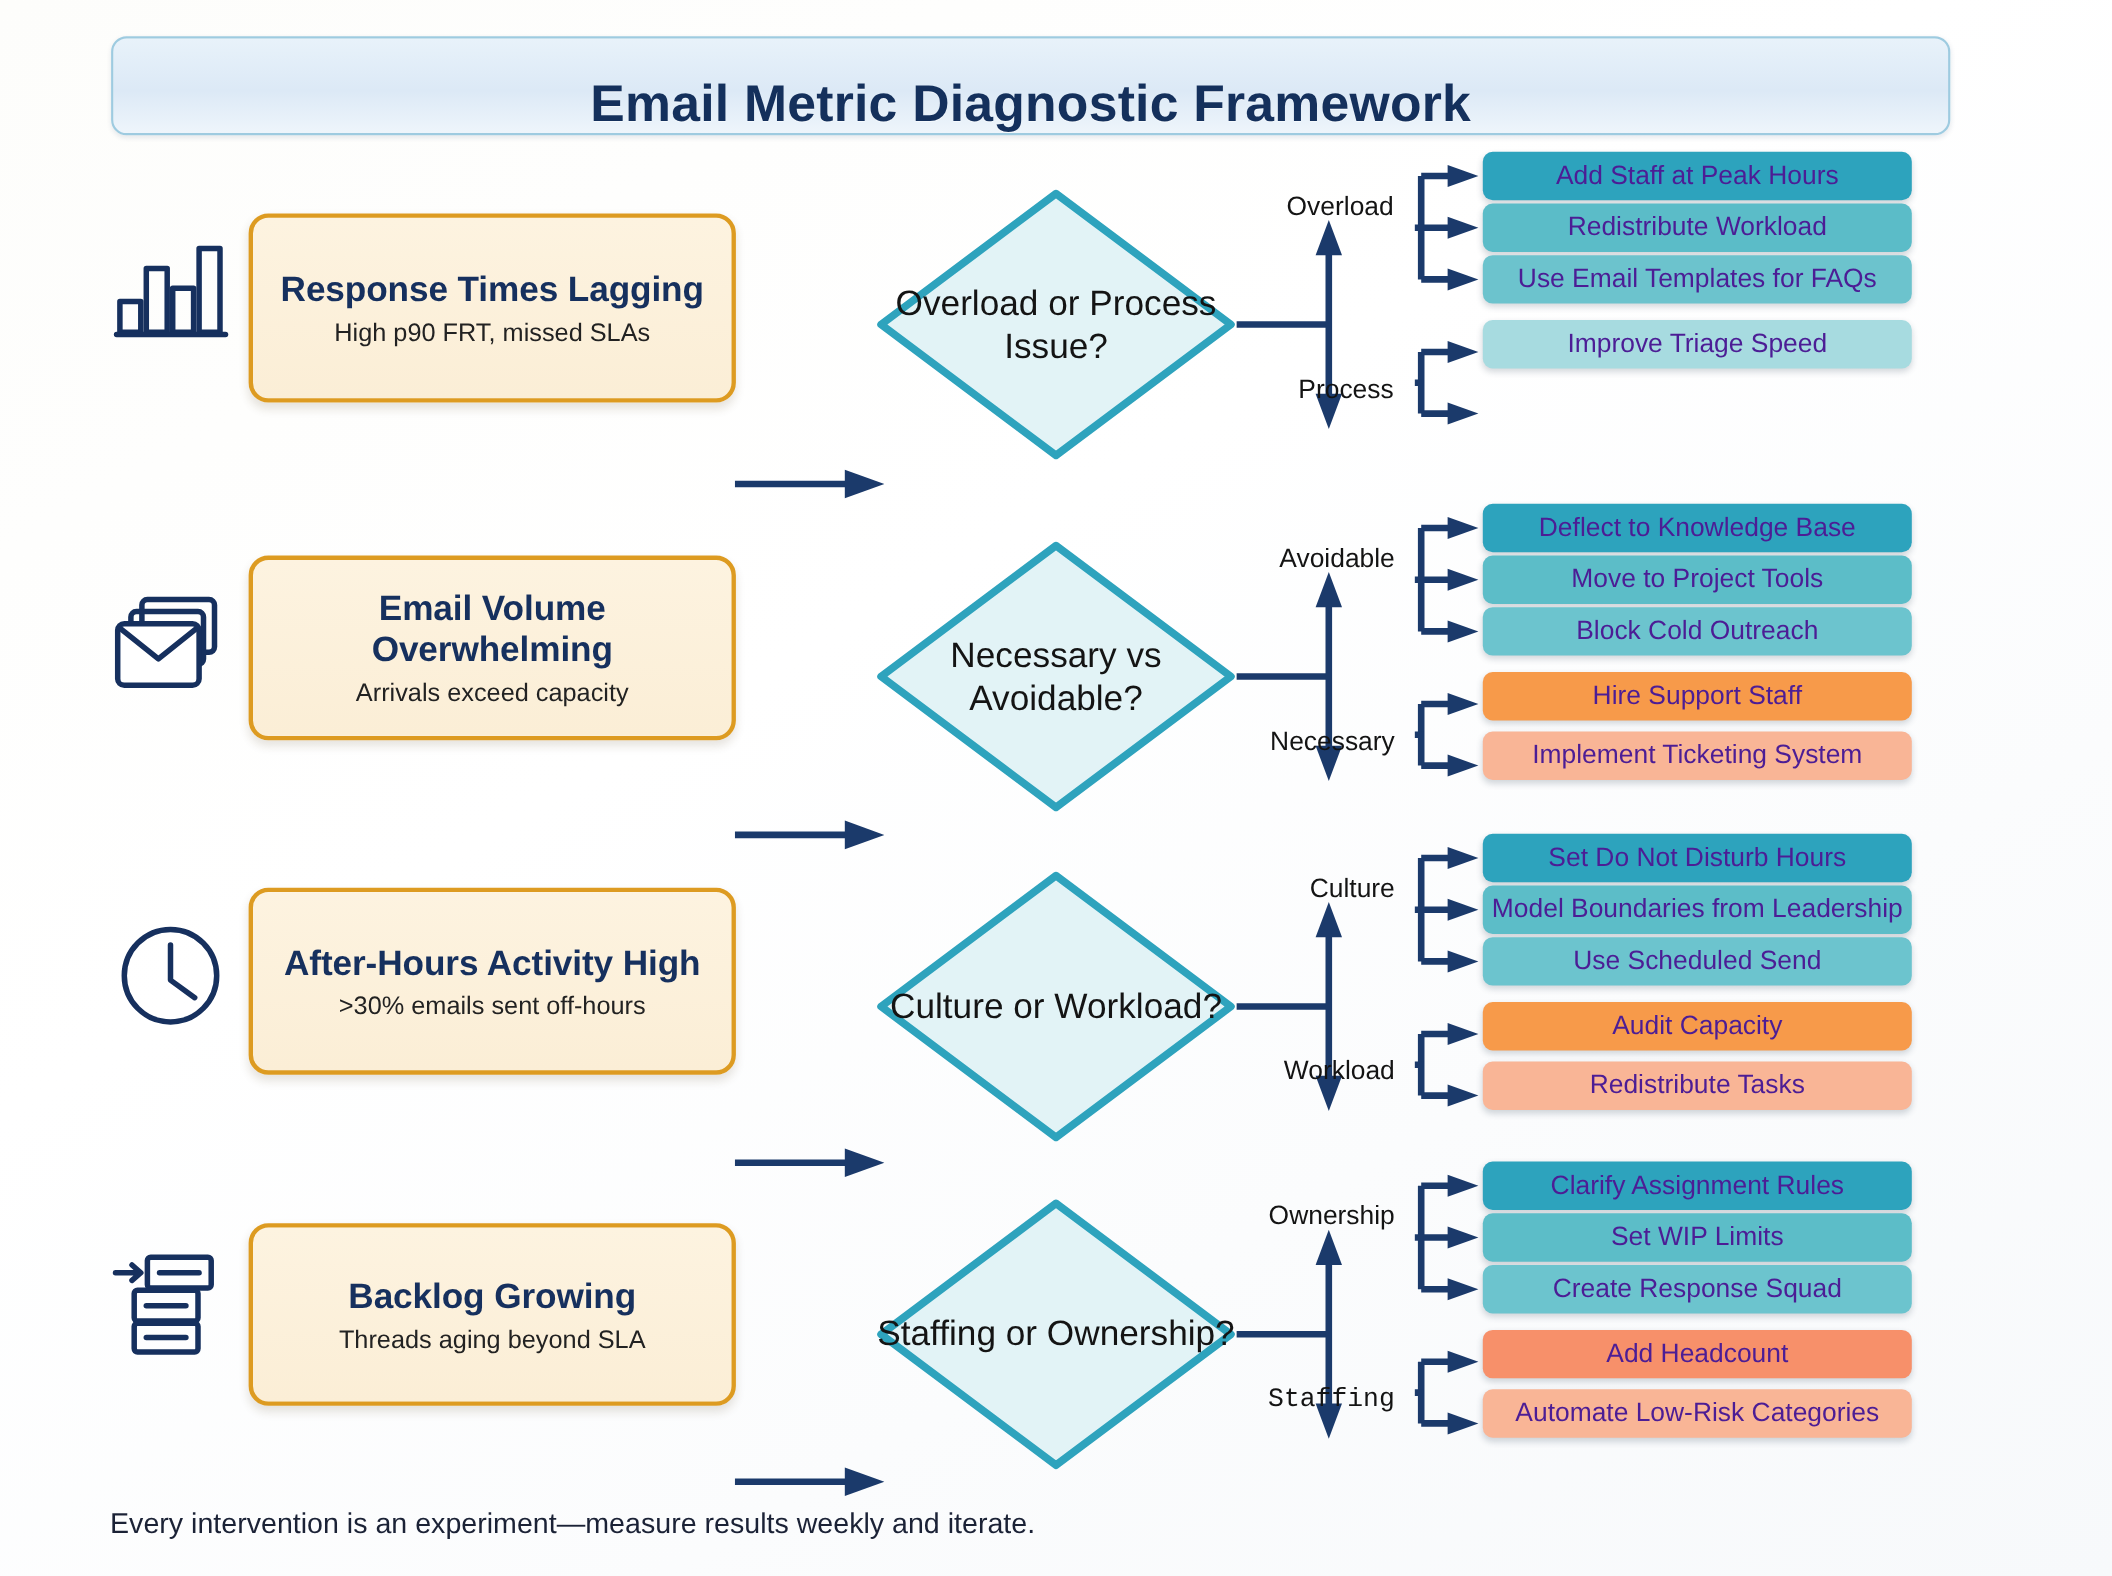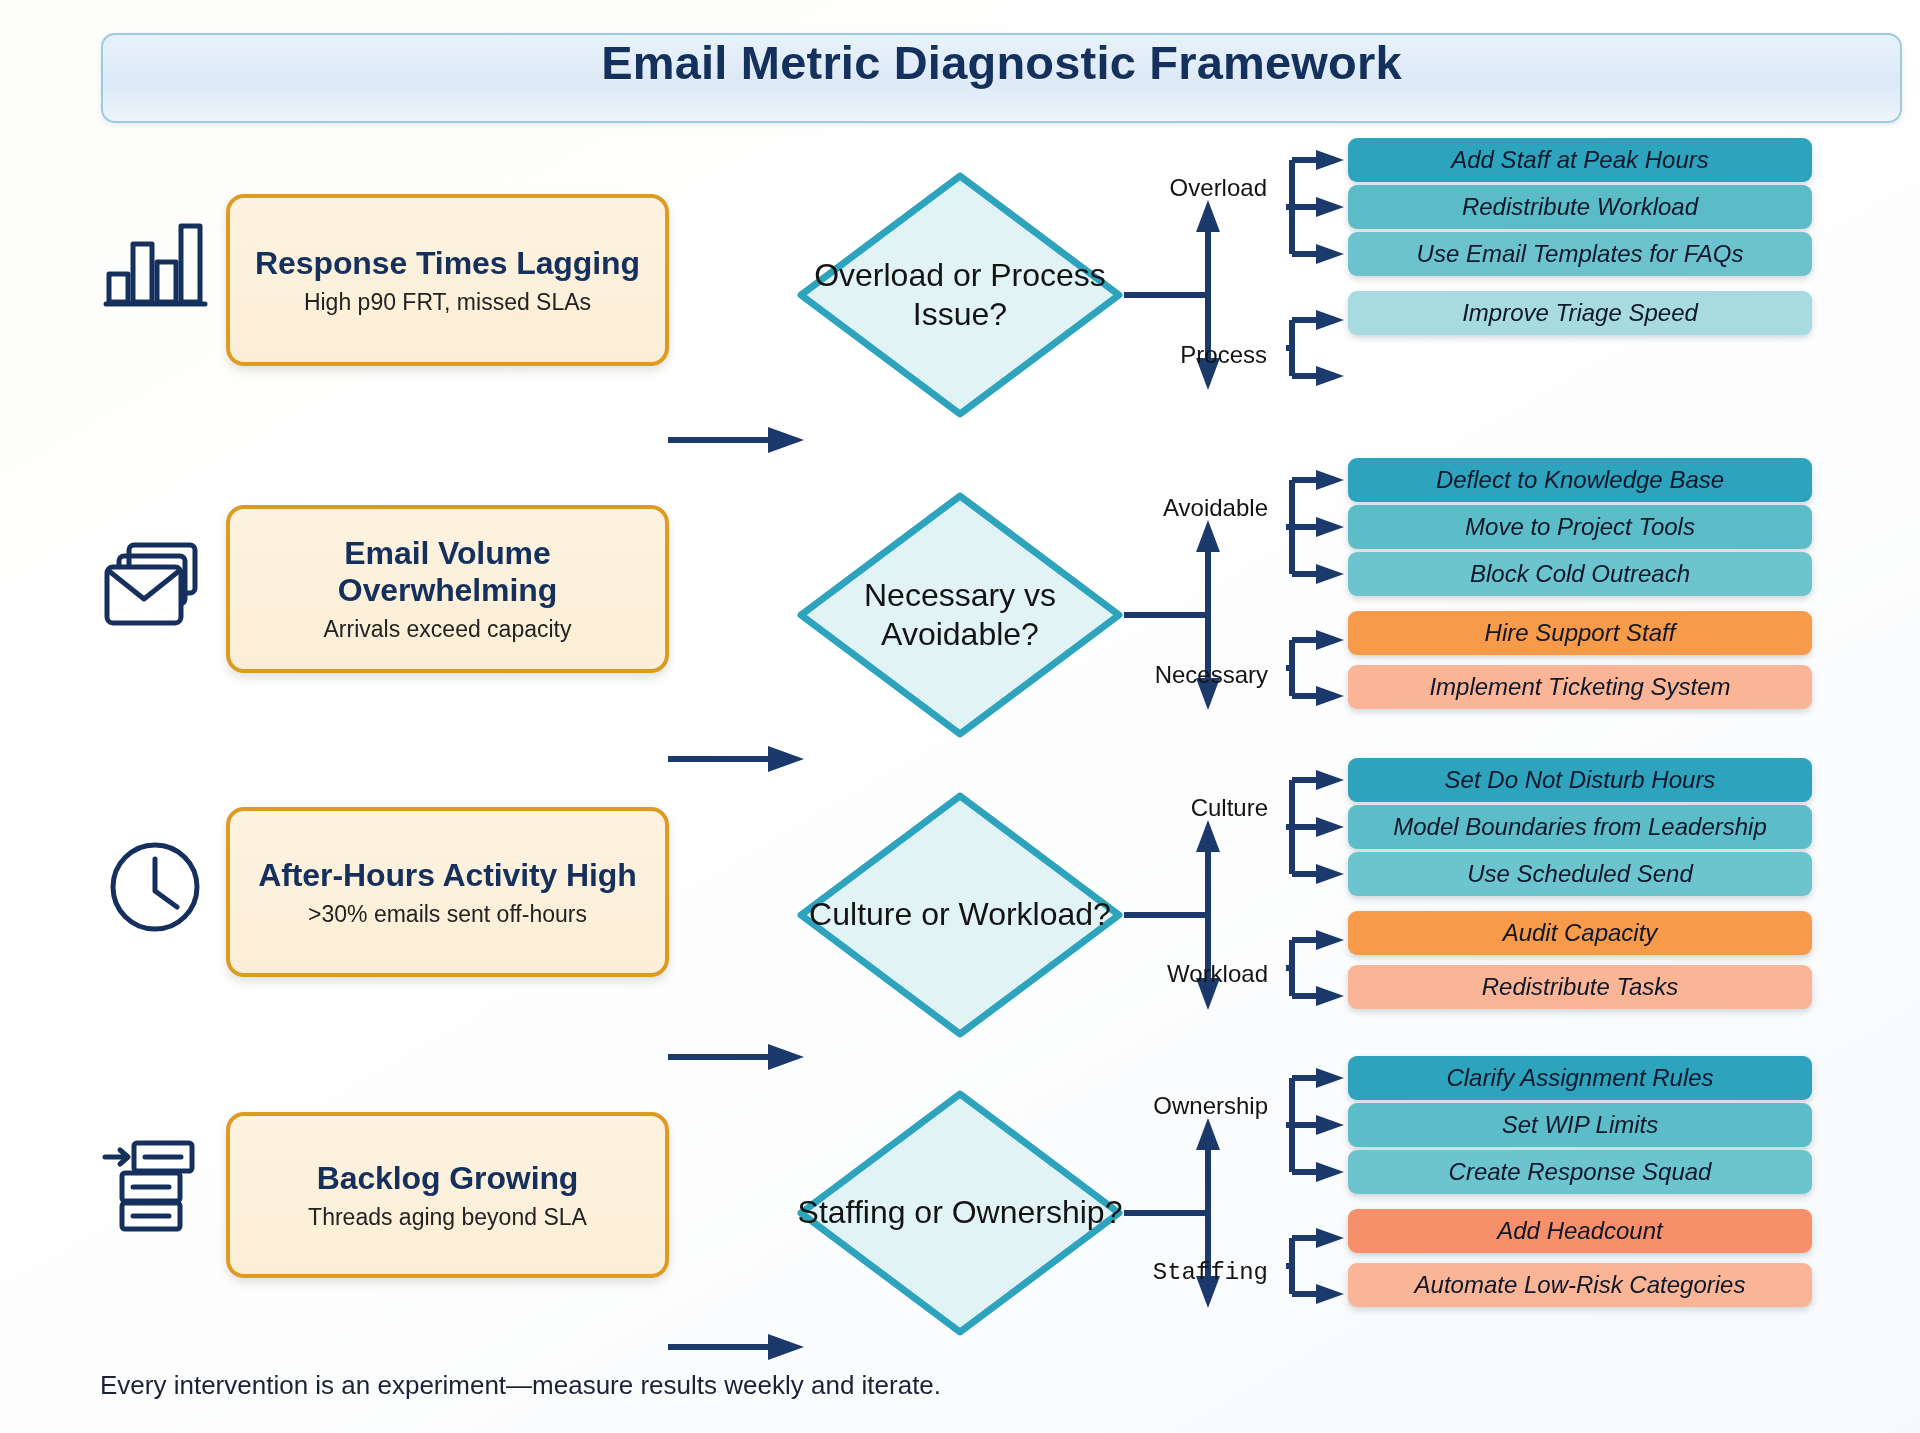--- a/index.html
+++ b/index.html
@@ -14,26 +14,26 @@
   
   .page-wash{
     position:absolute;inset:0;
     background:linear-gradient(150deg,#fdfdfb 0%,#ffffff 40%,#f7f9fb 100%);
     z-index:0;
   }
   .stage{position:absolute;inset:0;z-index:1;}
 
   
   .title-banner{
-    position:absolute;left:101px;top:33px;width:1801px;height:90px;
+    position:absolute;left:101px;top:33px;width:1672px;height:90px;
     border:2px solid #9ecbe0;
     border-radius:14px;
     background:linear-gradient(180deg,#e8f2fa 0%,#dce9f6 55%,#eef5fb 100%);
     box-shadow:0 2px 5px rgba(20,50,90,.10);
-    display:flex;align-items:flex-start;justify-content:center;
+    display:flex;align-items:flex-end;justify-content:center;
     box-sizing:border-box;
   }
   .title-banner .ttl{
     font-size:47px;font-weight:bold;color:#14305c;
     letter-spacing:.2px;
     text-shadow:0 1px 0 rgba(255,255,255,.55);
   }
 
   
   .row{position:absolute;left:0;width:1920px;}
@@ -111,29 +111,28 @@
   .blabel{
     position:absolute;font-size:24px;color:#141414;white-space:nowrap;
     text-align:right;
   }
 
   
   .bracket{position:absolute;}
 
   
   .chip{
-    position:absolute;left:1348px;width:464px;height:44px;
+    position:absolute;left:1348px;width:390px;height:44px;
     border-radius:9px;
     box-shadow:0 3px 6px rgba(40,60,80,.20);
     display:flex;align-items:center;justify-content:center;
-    font-size:24px;color:#0f172a;
+    font-size:24px;color:#4c1d95;
     box-sizing:border-box;
     padding:0 8px;
     white-space:nowrap;
-    font-style:italic;
   }
 
   
   .footer{
     position:absolute;left:100px;top:1370px;
     font-size:26px;color:#1b2236;
   }
 </style>
 </head>
 <body>

